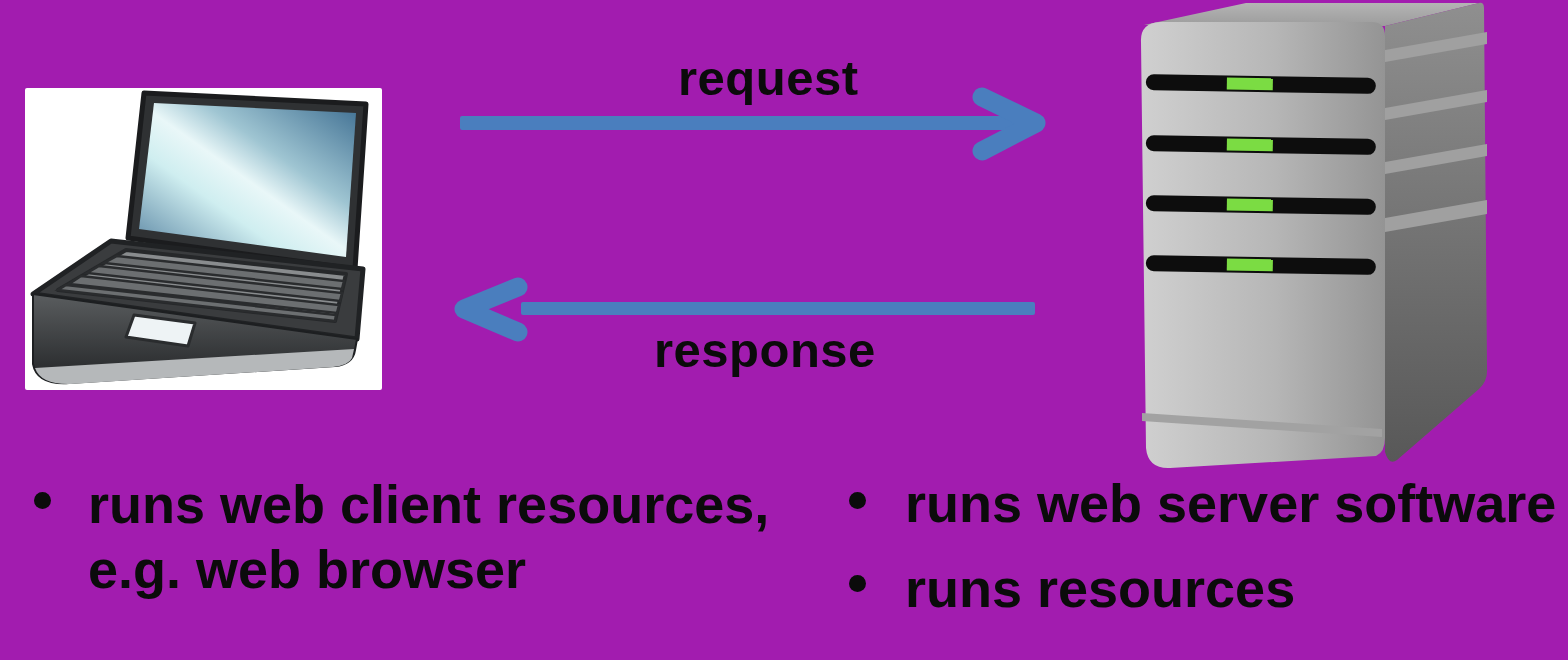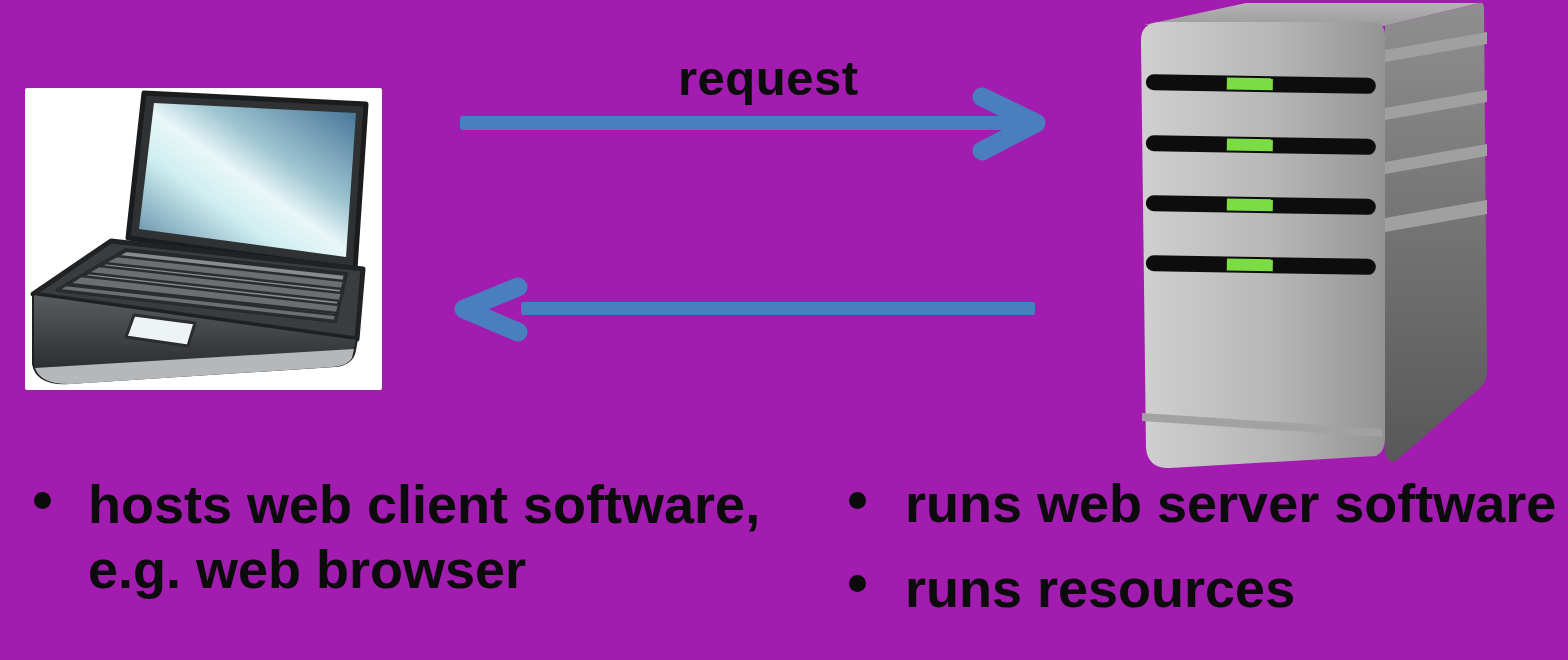--- a/index.html
+++ b/index.html
@@ -109,24 +109,25 @@
       <rect x="460" y="116" width="562" height="14" rx="2" fill="#4A7EBE"></rect>
       <polyline points="982,97 1036,123 982,151" fill="none" stroke-width="19" stroke-linecap="round" stroke-linejoin="round" stroke="#4A7EBE"></polyline>
     </g>
     <g>
       <rect x="521" y="302" width="514" height="13" rx="2" fill="#4A7EBE"></rect>
       <polyline points="518,287 464,309 518,332" fill="none" stroke-width="19" stroke-linecap="round" stroke-linejoin="round" stroke="#4A7EBE"></polyline>
     </g>
   </svg>
 
   <div class="abs label arrow-label" style="left:678px;top:50px;">request</div>
+  <div class="abs label arrow-label" style="left:654px;top:322px;">response</div>
 
   <div>
     <div class="abs dot" style="left:34px;top:492px;"></div>
-    <div class="abs bullet-text" style="left:88px;top:472px;">hosts web client software,
+    <div class="abs bullet-text" style="left:88px;top:472px;">runs web client resources,
 e.g. web browser</div>
   </div>
 
   <div>
     <div class="abs dot" style="left:849px;top:492px;"></div>
     <div class="abs bullet-text" style="left:905px;top:471px;text-align:center;">runs web server software</div>
     <div class="abs dot" style="left:849px;top:575px;"></div>
     <div class="abs bullet-text" style="left:905px;top:556px;">runs resources</div>
   </div>
 

